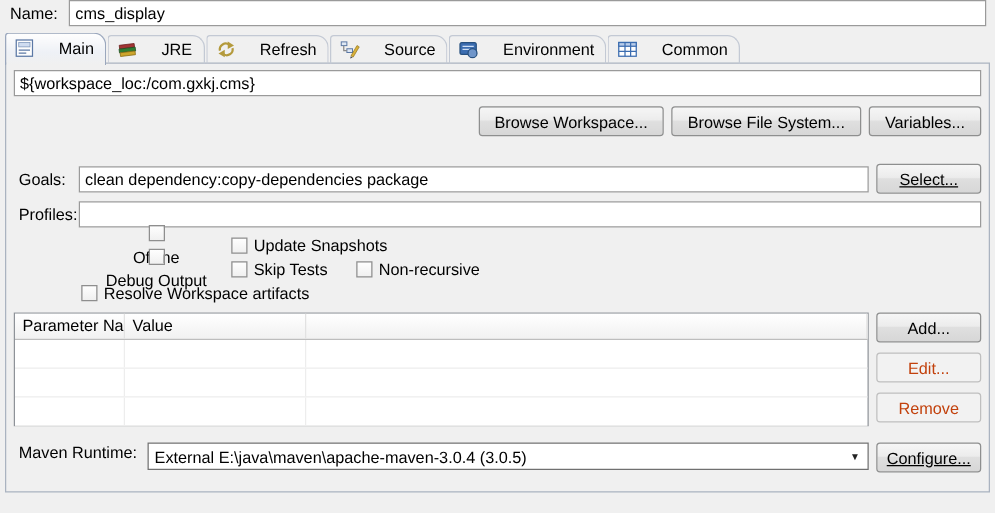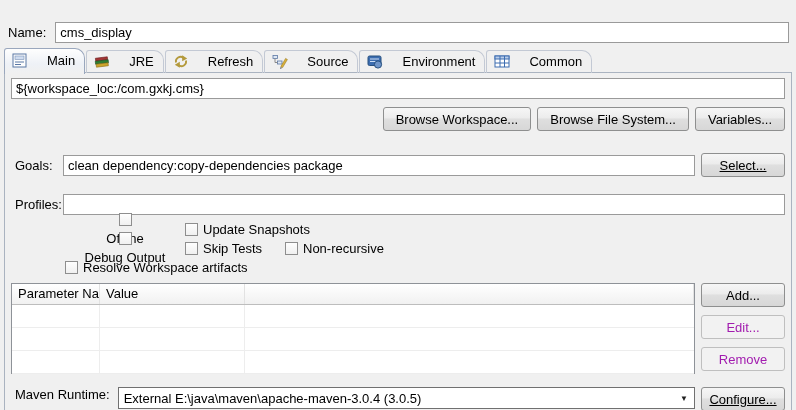--- a/index.html
+++ b/index.html
@@ -6,21 +6,21 @@
   body {
     width:796px; height:410px;
     background:#f0f0f0;
     font-family:"Liberation Sans", sans-serif;
     font-size:13px; color:#000;
     overflow:hidden;
   }
   .window { width:796px; height:410px; position:relative; }
 
   
-  .name-row { display:flex; align-items:center; padding:22px 7px 0 8px; }
+  .name-row { display:flex; align-items:center; padding:0 7px 0 8px; }
   .name-row label { margin-right:9px; white-space:nowrap; }
   input.txt {
     border:1px solid #9a9a9a; background:#fff; height:21px;
     box-sizing:border-box; padding:1px 4px;
     font-family:"Liberation Sans", sans-serif; font-size:13px; color:#000;
   }
   .name-row input { flex:1; }
 
   
   .tabbar { display:flex; align-items:flex-end; margin:5px 0 0 4px; position:relative; z-index:3; }
@@ -52,28 +52,28 @@
   .browse-row { margin-top:8px; display:flex; justify-content:flex-end; gap:6px; }
 
   button {
     font-family:"Liberation Sans", sans-serif; font-size:13px; color:#000;
     border:1px solid #8e8f8f; border-radius:3px;
     background:linear-gradient(#f6f6f6, #ececec 45%, #dfdfdf 50%, #d7d7d7);
     height:24px; padding:0 12px; white-space:nowrap;
   }
   button.fixed { min-width:84px; padding:0 6px;text-decoration:underline; }
   button.disabled {
-    border-color:#bfbfbf; background:#f2f2f2; color:#a21caf;
+    border-color:#bfbfbf; background:#f2f2f2; color:#c2410c;
   }
 
   .field-row { display:flex; align-items:center; margin-top:22px; }
   .field-row .flabel { width:52px; flex:0 0 52px; padding-left:4px; box-sizing:border-box; }
   .field-row input { flex:1; }
   .field-row button { margin-left:6px; }
-  .field-row.profiles { margin-top:17px; }
+  .field-row.profiles { margin-top:6px; }
 
   
   .checks { margin:7px 0 0 54px; }
   .cbrow { display:flex; align-items:center; margin-bottom:4px; height:15px; }
   .cb { display:flex; align-items:center; gap:5px; }
   .cb.w120 { width:120px;flex-direction:column; } .cb.w100 { width:100px; }
   .cbbox {
     width:13px; height:13px; box-sizing:border-box;
     border:1px solid #8e8e8e; background:linear-gradient(#fefefe,#f0f0f0);
     flex:0 0 13px;

